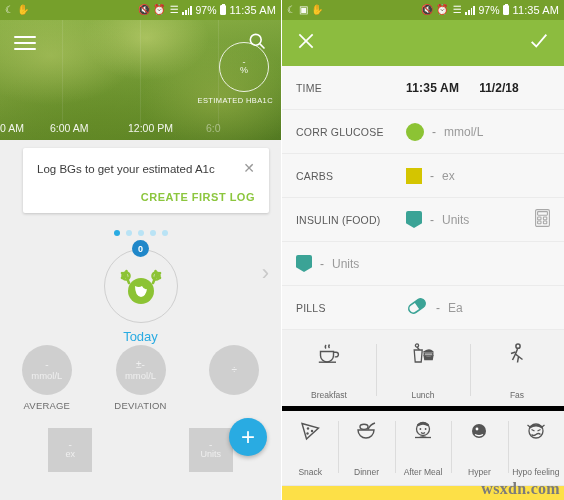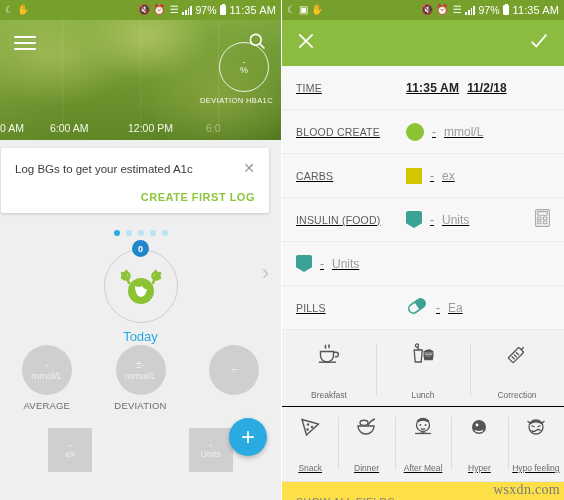--- a/index.html
+++ b/index.html
@@ -72,21 +72,21 @@
   .a1c-circle .dash { font-size: 9px; line-height: 7px; }
   .a1c-circle .pct { font-size: 9px; line-height: 9px; }
   .a1c-label {
     position: absolute; right: 8px; top: 76px; z-index: 6;
     color: rgba(255,255,255,.95); font-size: 7.5px; letter-spacing: .4px;
   }
   .vgrid { position: absolute; top: 0; bottom: 14px; width: 1px; background: rgba(255,255,255,.10); }
 
   .body-left { background: #efefef; height: 360px; position: relative; }
   .card {
-    position: absolute; top: 8px; left: 1px; right: 12px; background: #fff;
+    position: absolute; top: 8px; left: 23px; right: 12px; background: #fff;
     border-radius: 2px; box-shadow: 0 1px 3px rgba(0,0,0,.18); padding: 14px 14px 10px;
   }
   .card-row { display: flex; align-items: flex-start; }
   .card-text { font-size: 11.5px; color: #3c3c3c; line-height: 1.3; flex: 1; }
   .card-close { color: #999; font-size: 14px; line-height: 12px; cursor: pointer; padding-left: 6px; }
   .card-action {
     text-align: right; color: #8cc63e; font-weight: bold; font-size: 11px;
     letter-spacing: .5px; margin-top: 14px; cursor: pointer;
   }
 
@@ -133,29 +133,29 @@
     background: #29abe2; color: #fff; display: flex; align-items: center; justify-content: center;
     font-size: 24px; line-height: 1; box-shadow: 0 2px 4px rgba(0,0,0,.25); cursor: pointer;
   }
 
   
   .topbar-green {
     height: 46px; background: #8cbc3f; display: flex; align-items: center;
     padding: 0 14px; color: #fff;
   }
   .topbar-green .tick { margin-left: auto; cursor: pointer; }
-  .form { background: #86efac; text-decoration: underline; }
+  .form { background: #86efac; }
   .frow {
     height: 44px; display: flex; align-items: center; padding: 0 14px;
     border-bottom: 1px solid #ebebeb; background: #f7f7f7;
   }
   .flabel { width: 110px; font-size: 10.5px; color: #5b5b5b; letter-spacing: .2px; }
   .fval { display: flex; align-items: center; gap: 8px; flex: 1; }
   .time-val { font-size: 12px; color: #222; font-weight: bold; letter-spacing: .2px; }
-  .time-date { font-size: 12px; color: #222; font-weight: bold; }
+  .time-date { font-size: 12px; color: #222; font-weight: bold; margin-left: 12px; }
   .swatch-circle { width: 18px; height: 18px; border-radius: 50%; display: block; }
   .swatch-square { width: 16px; height: 16px; display: block; }
   .swatch-pen {
     width: 16px; height: 17px; background: #3ba396; display: block;
     border-radius: 2px 2px 4px 4px;
     clip-path: polygon(0 0,100% 0,100% 72%,50% 100%,0 72%);
   }
   .pill-ic { display: block; }
   .dash-val { color: #8d8d8d; font-size: 12px; }
   .unit-val { color: #9a9a9a; font-size: 12px; }
@@ -163,31 +163,31 @@
 
   .icon-grid { background: #f2f2f2; padding: 4px 0 2px; }
   .icon-row { display: flex; }
   .icon-cell {
     flex: 1; min-width: 0; display: flex; flex-direction: column; align-items: center;
     justify-content: center; padding: 7px 0 6px; position: relative; cursor: pointer; gap: 20px;
   }
   .icon-cell + .icon-cell:before {
     content: ""; position: absolute; left: 0; top: 10px; bottom: 10px; width: 1px; background: #dcdcdc;
   }
-  .icon-row + .icon-row { border-top: 1px solid #000000; text-decoration: underline; }
+  .icon-row + .icon-row { border-top: 5px solid #000000; }
   .icon-cell .glyph { height: 26px; display: flex; align-items: center; justify-content: center; }
   .icon-cell .cap { font-size: 8.5px; color: #6a6a6a; margin-top: 3px; white-space: nowrap; }
 
   .show-all {
     background: #fde047; padding: 14px 14px 10px; font-size: 10.5px;
     color: #7c7c7c; letter-spacing: .4px; border-top: 1px solid #e6e6e6;
   }
   .watermark {
-    position: absolute; right: 4px; bottom: 2px; font-size: 14px;
-    color: #7b7b7b; font-family: "Liberation Serif", serif; letter-spacing: .3px;
+    position: absolute; right: 4px; bottom: 2px; font-size: 16px;
+    color: #7b7b7b; font-family: "Liberation Serif", serif; letter-spacing: .3px; font-weight: bold;
   }
 </style>
 </head>
 <body>
 
 <div class="screens">
 
   <div class="screen screen-left">
 
     <div class="statusbar">
@@ -227,21 +227,21 @@
             <circle cx="10.5" cy="10.5" r="6.5"></circle>
               <line x1="15.5" y1="15.5" x2="21" y2="21"></line>
           </svg>
         </div>
       </div>
 
       <div class="a1c-circle">
         <span class="dash">-</span>
         <span class="pct">%</span>
       </div>
-      <div class="a1c-label">DEVIATION HBA1C</div>
+      <div class="a1c-label">ESTIMATED HBA1C</div>
 
       <div class="axis">
         <span style="left:0px">0 AM</span>
         <span style="left:50px">6:00 AM</span>
         <span style="left:128px">12:00 PM</span>
         <span style="left:206px; opacity:.45">6:0</span>
       </div>
     </div>
 
     <div class="body-left">
@@ -366,21 +366,21 @@
 
       <div class="frow">
         <div class="flabel">TIME</div>
         <div class="fval">
           <span class="time-val">11:35 AM</span>
           <span class="time-date">11/2/18</span>
         </div>
       </div>
 
       <div class="frow">
-        <div class="flabel">BLOOD CREATE</div>
+        <div class="flabel">CORR GLUCOSE</div>
         <div class="fval">
           <span class="swatch-circle" style="background:#8cc334"></span>
           <span class="dash-val">-</span>
           <span class="unit-val">mmol/L</span>
         </div>
       </div>
 
       <div class="frow">
         <div class="flabel">CARBS</div>
         <div class="fval">
@@ -456,31 +456,29 @@
               <path d="M3.2 7 h8 l-1 12 h-6 z"></path>
               <path d="M13.5 8.5 q5 -3 8 0 z" fill="#555"></path>
               <rect x="13.2" y="10" width="8.6" height="2.2"></rect>
               <path d="M13.2 13 q4.3 2 8.6 0 l-0.6 3.6 h-7.4 z" fill="#555"></path>
             </svg>
           </span>
           <span class="cap">Lunch</span>
         </div>
         <div class="icon-cell">
           <span class="glyph">
-            <svg width="24" height="22" viewBox="0 0 24 22" fill="none" stroke="#555" stroke-width="1.3">
-              <g transform="rotate(-45 12 11)">
-                <rect x="3" y="7.5" width="15" height="7" rx="1"></rect>
-                <line x1="18" y1="11" x2="21.5" y2="11"></line>
-                <line x1="6.5" y1="9" x2="6.5" y2="13"></line>
-                <line x1="9.5" y1="9" x2="9.5" y2="13"></line>
-                <line x1="12.5" y1="9" x2="12.5" y2="13"></line>
-              </g>
-            </svg>
-          </span>
-          <span class="cap">Correction</span>
+            <svg width="24" height="22" viewBox="0 0 24 22" fill="none" stroke="#555" stroke-width="1.5">
+              <circle cx="13" cy="3.2" r="2.1"></circle>
+              <path d="M12.5 6 l-2 5 l3 2.5 l-1 6"></path>
+              <path d="M13.5 13.5 l4 3"></path>
+              <path d="M10.5 9 l-4.5 1.5"></path>
+              <path d="M10.5 11 l-3 6"></path>
+            </svg>
+          </span>
+          <span class="cap">Fas</span>
         </div>
       </div>
 
       <div class="icon-row">
         <div class="icon-cell">
           <span class="glyph">
             <svg width="24" height="22" viewBox="0 0 24 22" fill="none" stroke="#555" stroke-width="1.4">
               <path d="M4 3.5 L20.5 8 L8.5 19 z"></path>
               <circle cx="10" cy="8.5" r="1.2" fill="#555" stroke="none"></circle>
               <circle cx="14" cy="11" r="1.2" fill="#555" stroke="none"></circle>

